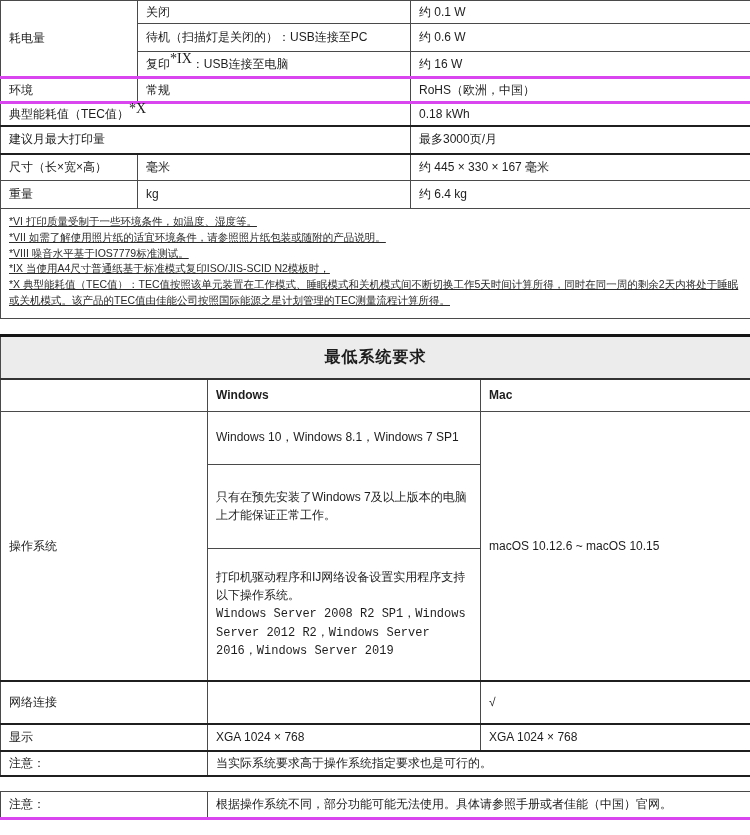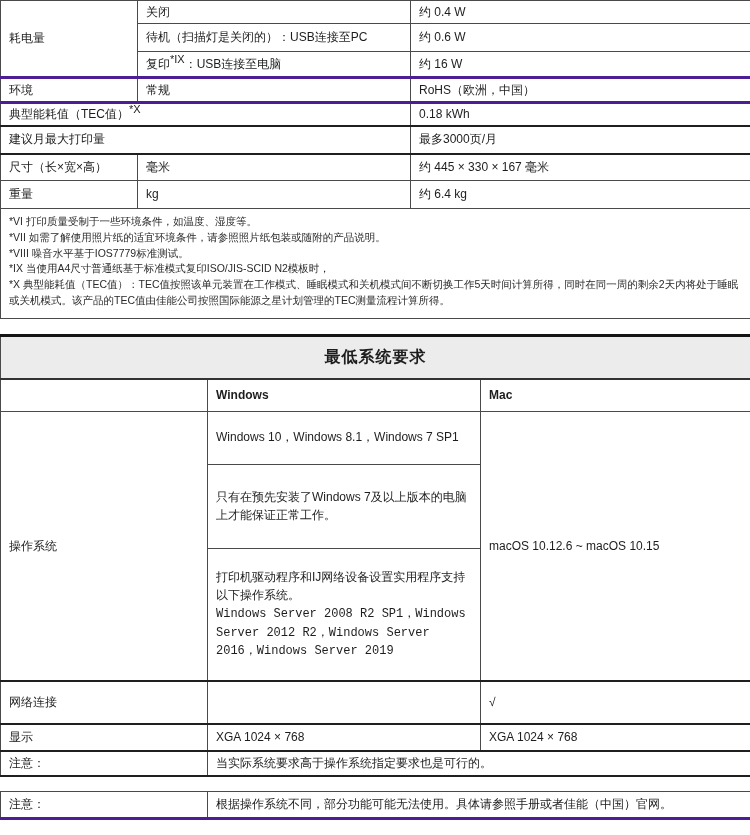--- a/index.html
+++ b/index.html
@@ -2,26 +2,26 @@
 <html><head>
 <meta charset="utf-8">
 <style>
   html,body{margin:0;padding:0;background:#ffffff;}
   body{width:750px;min-height:835px;font-family:"Liberation Sans","DejaVu Sans",sans-serif;color:#1d1d1d;}
   .page{width:750px;box-sizing:border-box;}
   table{border-collapse:collapse;width:750px;table-layout:fixed;}
   td{border:1px solid #4a4a4a;font-size:12px;padding:1px 8px;vertical-align:middle;box-sizing:border-box;word-break:break-word;line-height:1.55;}
   
   .hb2{border-bottom:2px solid #1f1f1f;}
-  .hb3{border-bottom:3px solid #4c1d95;border-radius:12px;}
+  .hb3{border-bottom:3px solid #d946ef;border-radius:12px;}
   .ht2{border-top:2px solid #1f1f1f;}
   
   td.fn{font-size:10.5px;line-height:1.5;padding:5px 8px 9px 8px;vertical-align:top;color:#2a2a2a;}
-  td.fn div{margin:0;}
-  sup{font-size:11px;line-height:0;}
+  td.fn div{margin:0;text-decoration:underline;}
+  sup{font-size:14px;line-height:0;font-family:Liberation Serif, serif;}
   .bold{font-weight:bold;}
   .title-cell{background:#ececec;text-align:center;font-weight:bold;font-size:16px;height:44px;border-top:3px solid #141414;border-bottom:2px solid #333;letter-spacing:1px;}
   .t2{margin-top:15px;}
   .t3{margin-top:14px;}
   .serverlist{margin-top:0;font-family:Liberation Mono, monospace;}
   .vmid{vertical-align:middle;border-radius:16px;}
 </style>
 </head>
 <body>
 
@@ -30,21 +30,21 @@
   <table class="t1">
     <colgroup>
         <col style="width:137px">
         <col style="width:273px">
         <col style="width:340px">
       </colgroup>
     <tbody>
         <tr style="height:23px">
       <td rowspan="3" class="hb3"><span>耗电量</span></td>
       <td><span>关闭</span></td>
-      <td><span>约 0.4 W</span></td>
+      <td><span>约 0.1 W</span></td>
     </tr>
     <tr style="height:28px">
       <td><span>待机（扫描灯是关闭的）：USB连接至PC</span></td>
       <td><span>约 0.6 W</span></td>
     </tr>
     <tr style="height:26px">
       <td class="hb3"><span>复印</span><sup>*IX</sup><span>：USB连接至电脑</span></td>
       <td class="hb3"><span>约 16 W</span></td>
     </tr>
     <tr style="height:25px">

